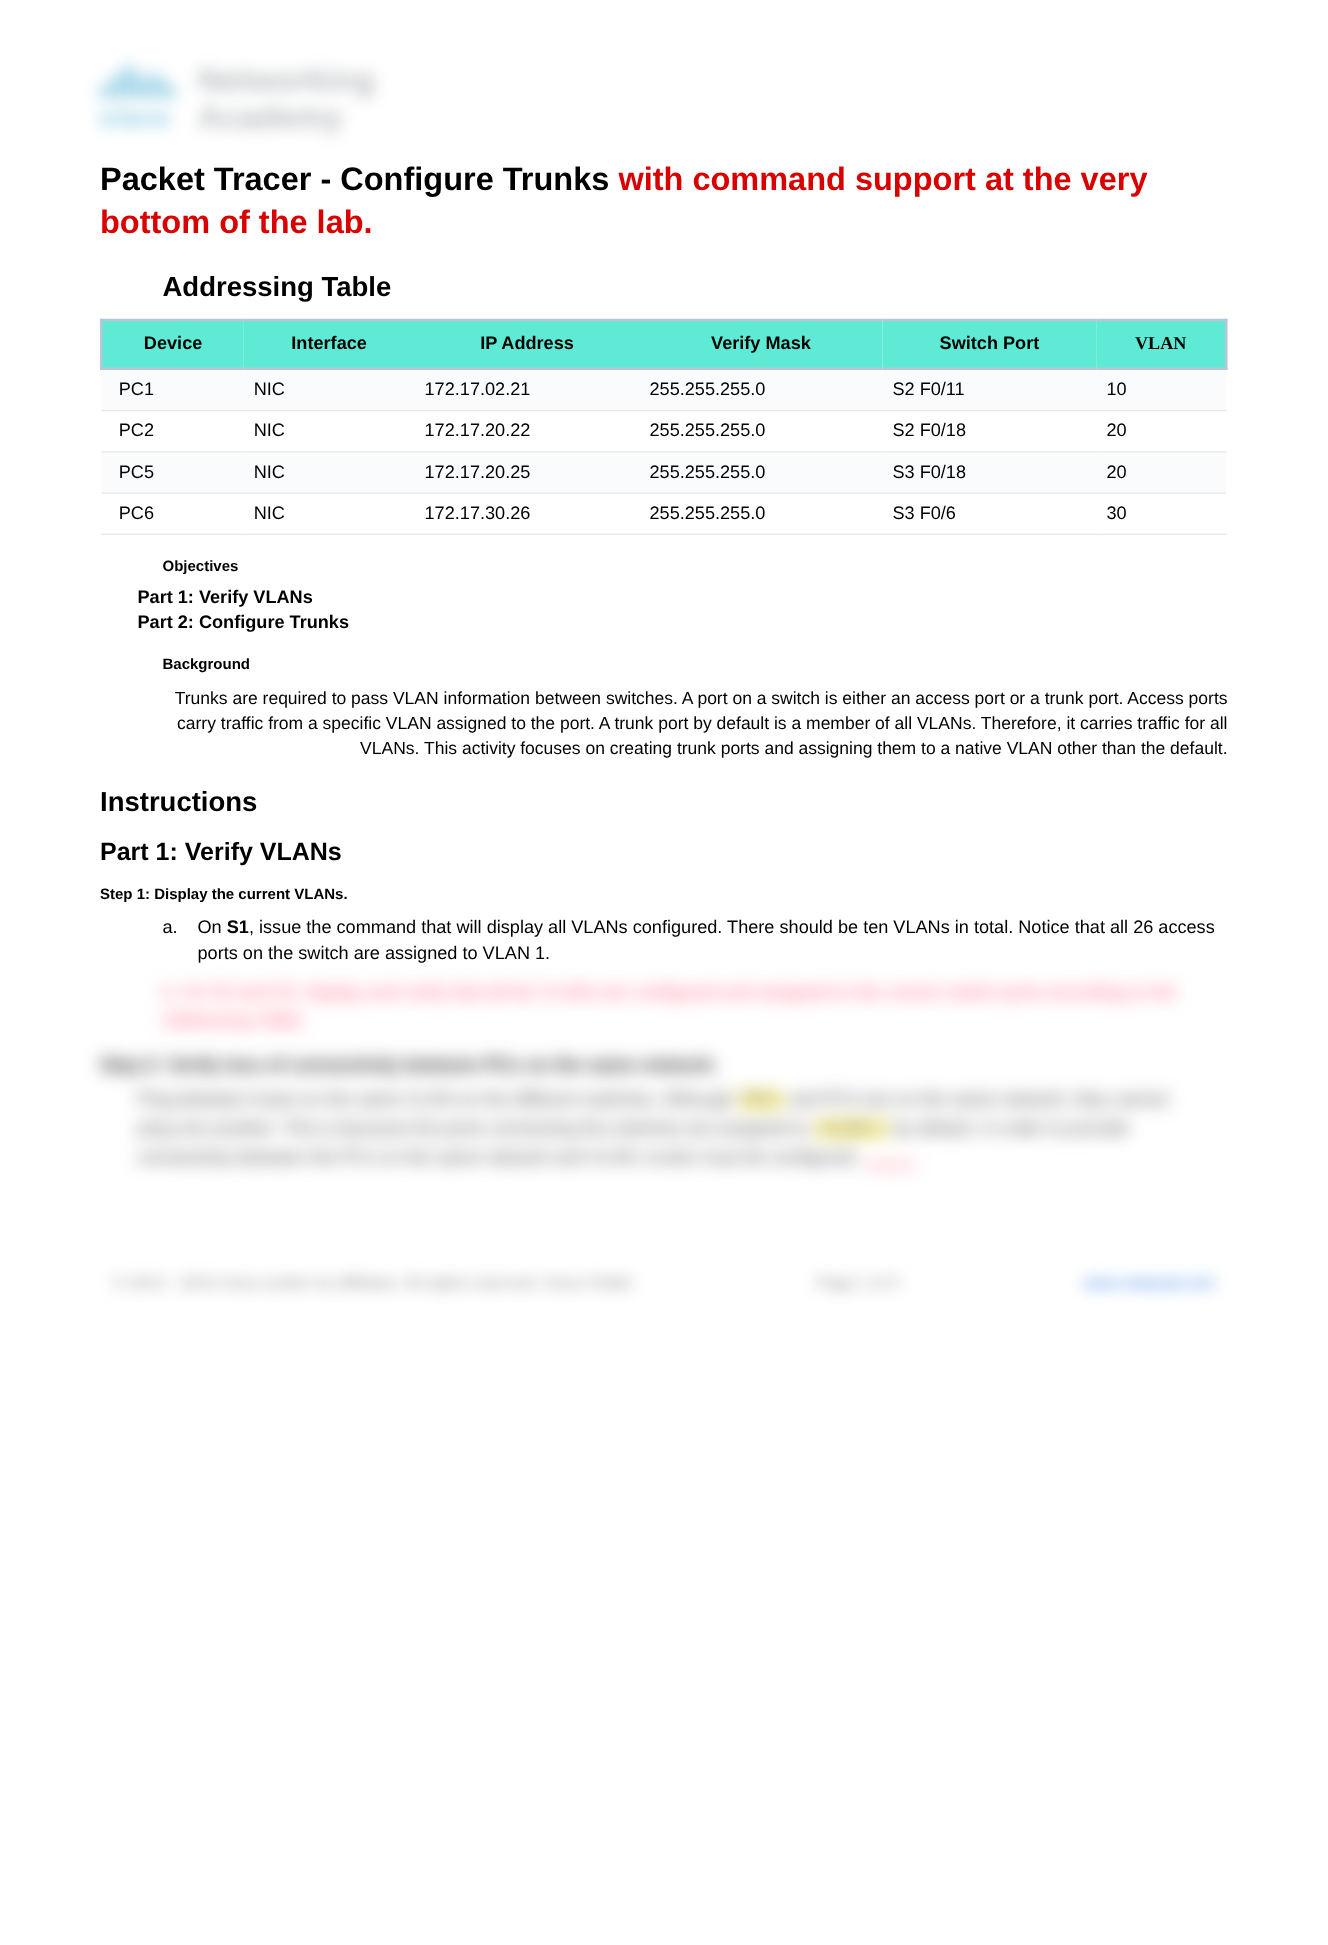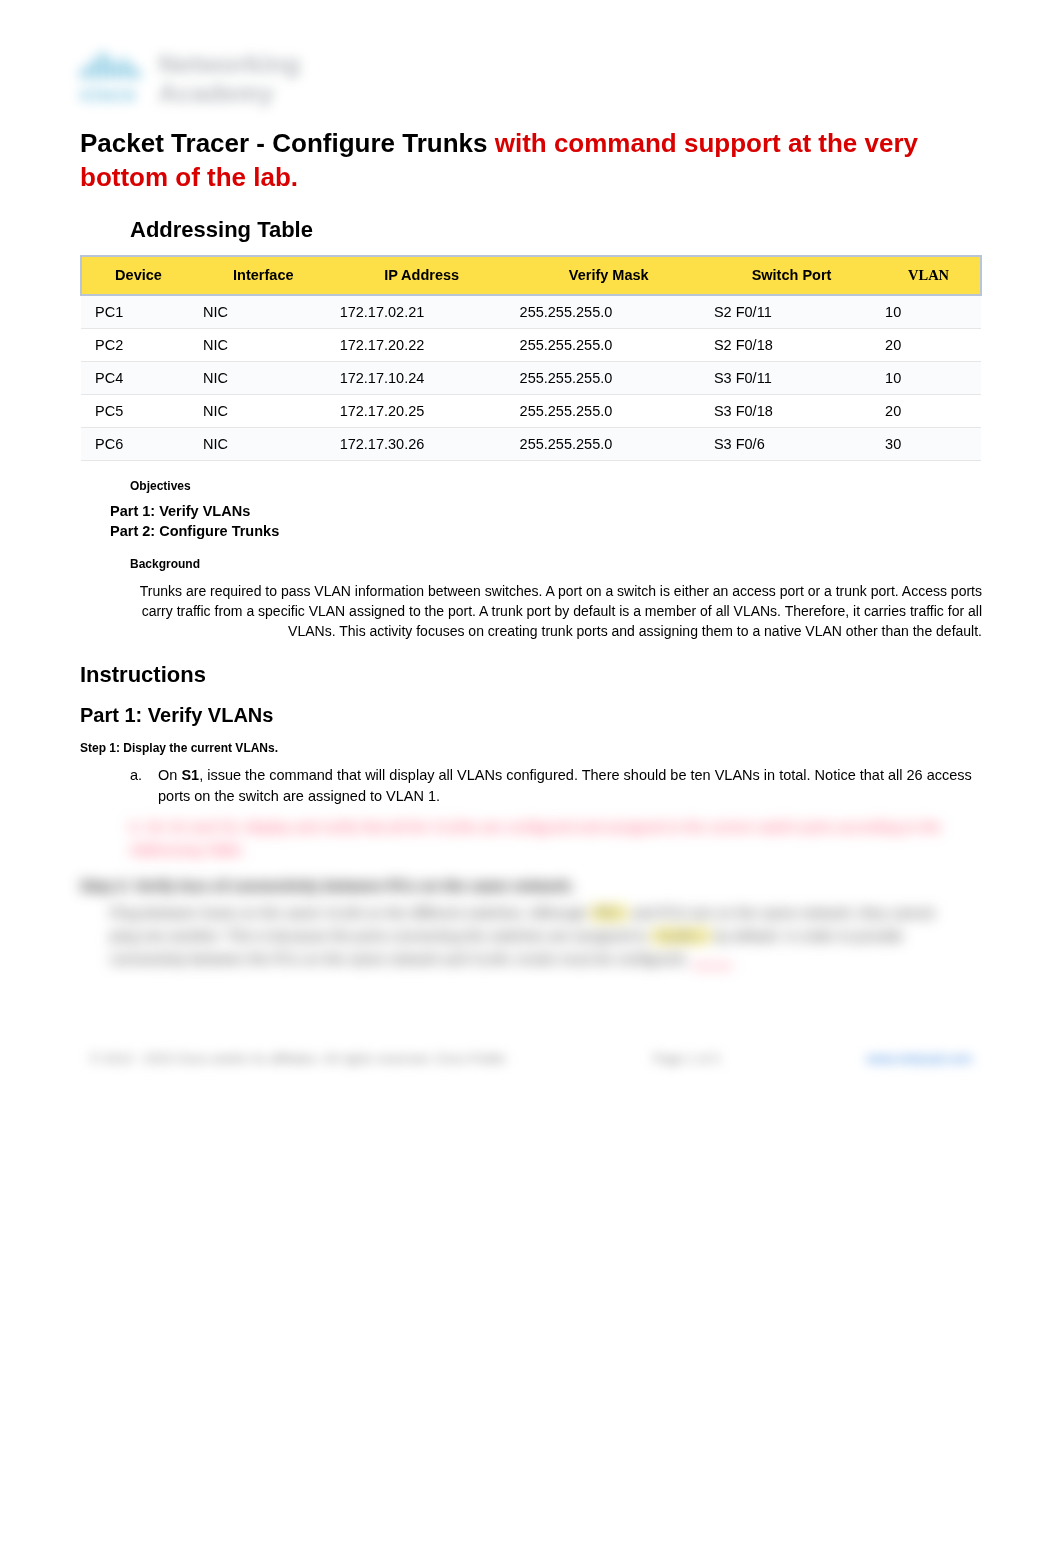--- a/index.html
+++ b/index.html
@@ -97,21 +97,21 @@
   }
   .step-letter { width: 28px; flex-shrink:0; }
   
   .addr-table {
     width: 100%;
     border-collapse: collapse;
     margin: 6px 0 16px 0;
     font-size: 14.5px;
   }
   .addr-table th {
-    background: #fde047;
+    background: #5eead4;
     border-top: 2px solid #b8c5d6;
     border-bottom: 2px solid #b8c5d6;
     padding: 10px 8px;
     text-align: center;
     font-weight: bold;
   }
   .addr-table th:first-child { border-left: 2px solid #b8c5d6; }
   .addr-table th:last-child { border-right: 2px solid #b8c5d6; font-family: Liberation Serif, serif; }
   .addr-table td {
     padding: 8px 8px;
@@ -210,28 +210,20 @@
       </tr>
       <tr>
         <td class="device">PC2</td>
         <td>NIC</td>
         <td>172.17.20.22</td>
         <td>255.255.255.0</td>
         <td>S2 F0/18</td>
         <td>20</td>
       </tr>
       <tr>
-        <td class="device">PC4</td>
-        <td>NIC</td>
-        <td>172.17.10.24</td>
-        <td>255.255.255.0</td>
-        <td>S3 F0/11</td>
-        <td>10</td>
-      </tr>
-      <tr>
         <td class="device">PC5</td>
         <td>NIC</td>
         <td>172.17.20.25</td>
         <td>255.255.255.0</td>
         <td>S3 F0/18</td>
         <td>20</td>
       </tr>
       <tr>
         <td class="device">PC6</td>
         <td>NIC</td>

